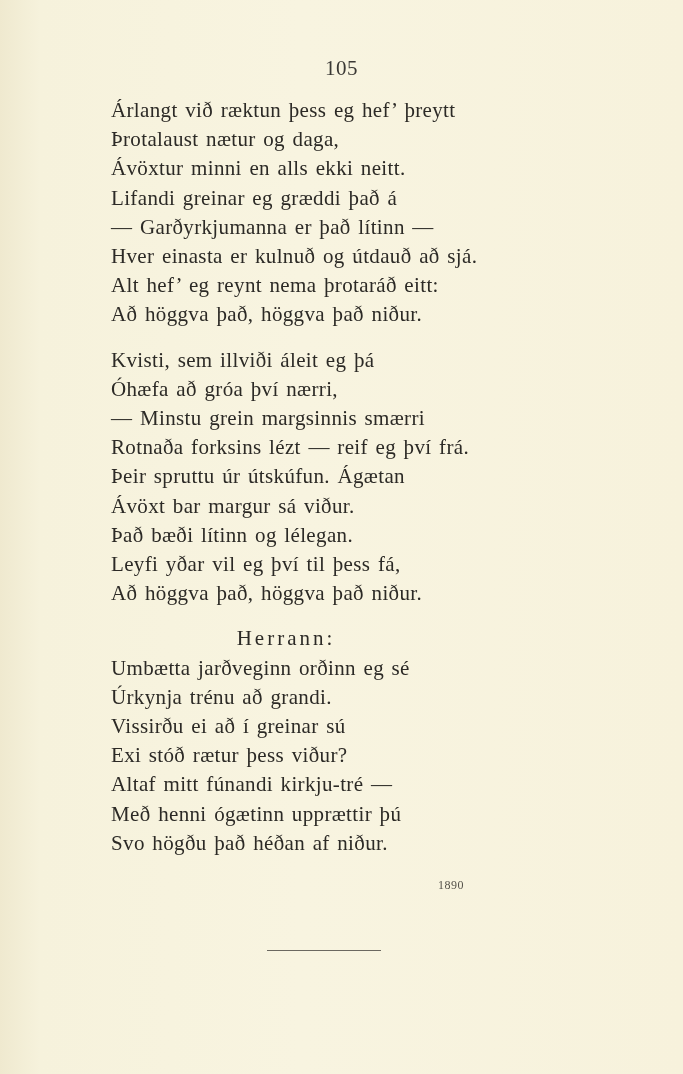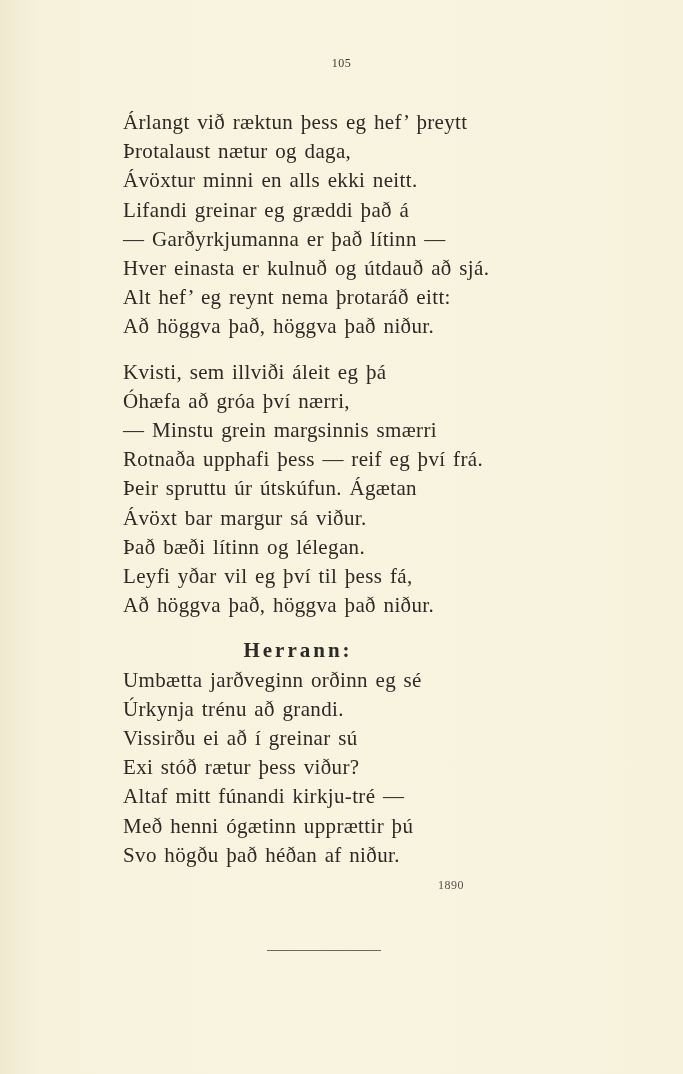--- a/index.html
+++ b/index.html
@@ -6,33 +6,33 @@
     body {
       width: 683px; height: 1074px; overflow: hidden;
       background: #f7f3df;
       background-image: linear-gradient(90deg, #efe9cf 0px, #f6f2dc 40px, #f8f4e0 300px, #f7f2dc 683px);
       font-family: "Liberation Serif", "DejaVu Serif", serif;
       color: #2c2a26;
       position: relative;
     }
     .page-number {
       position: absolute; top: 56px; left: 0; width: 683px; text-align: center;
-      font-size: 12px; color: #3a3834; letter-spacing: 0.5px;
+      font-size: 21px; color: #3a3834; letter-spacing: 0.5px;
     }
     .poem {
       position: absolute; left: 111px; top: 96px; width: 460px;
       font-size: 21px; line-height: 29.2px; letter-spacing: 0.35px;
       word-spacing: 2px;
     }
-    .stanza { margin: 12px; }
+    .stanza { margin: 0; }
     .line { display: block; white-space: nowrap; }
     .stanza + .stanza { margin-top: 16px; }
     .speaker {
       display: block; text-align: center; letter-spacing: 3px;
-      width: 350px; margin-top: 14px; font-weight: bold;
+      width: 350px; margin-top: 14px;
     }
     .date {
       position: absolute; left: 438px; top: 878px;
       font-size: 12px; color: #55524a; letter-spacing: 0.5px;
     }
     .rule {
       position: absolute; left: 267px; top: 950px; width: 114px; height: 1px;
       background: #6b6860;
     }
   </style>
@@ -51,21 +51,21 @@
       <span class="line">— Garðyrkjumanna er það lítinn —</span>
       <span class="line">Hver einasta er kulnuð og útdauð að sjá.</span>
       <span class="line">Alt hef’ eg reynt nema þrotaráð eitt:</span>
       <span class="line">Að höggva það, höggva það niður.</span>
     </div>
 
     <div class="stanza">
       <span class="line">Kvisti, sem illviði áleit eg þá</span>
       <span class="line">Óhæfa að gróa því nærri,</span>
       <span class="line">— Minstu grein margsinnis smærri</span>
-      <span class="line">Rotnaða upphafi þess — reif eg því frá.</span>
+      <span class="line">Rotnaða forksins lézt — reif eg því frá.</span>
       <span class="line">Þeir spruttu úr útskúfun.  Ágætan</span>
       <span class="line">Ávöxt bar margur sá viður.</span>
       <span class="line">Það bæði lítinn og lélegan.</span>
       <span class="line">Leyfi yðar vil eg því til þess fá,</span>
       <span class="line">Að höggva það, höggva það niður.</span>
     </div>
 
     <div class="stanza">
       <span class="speaker">Herrann:</span>
       <span class="line">Umbætta jarðveginn orðinn eg sé</span>

